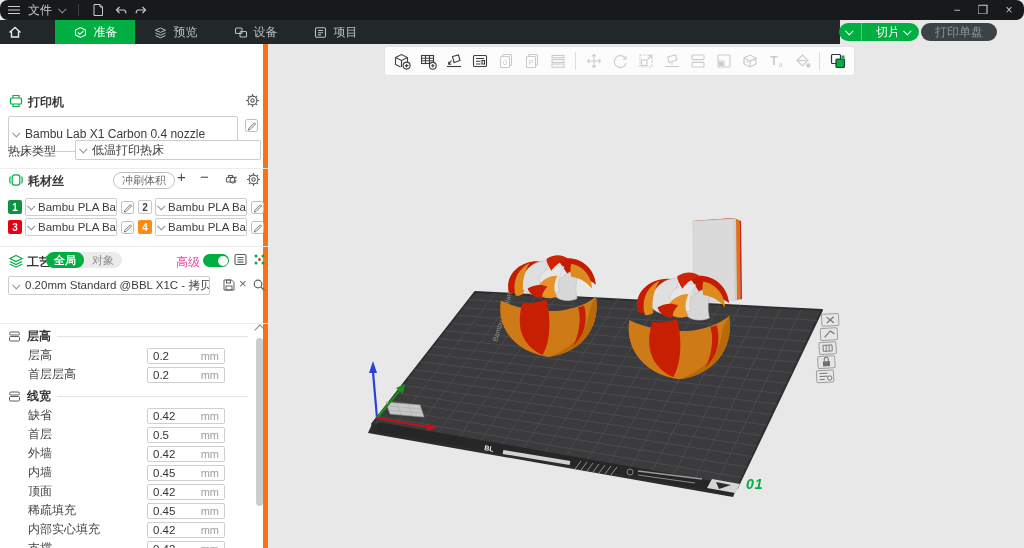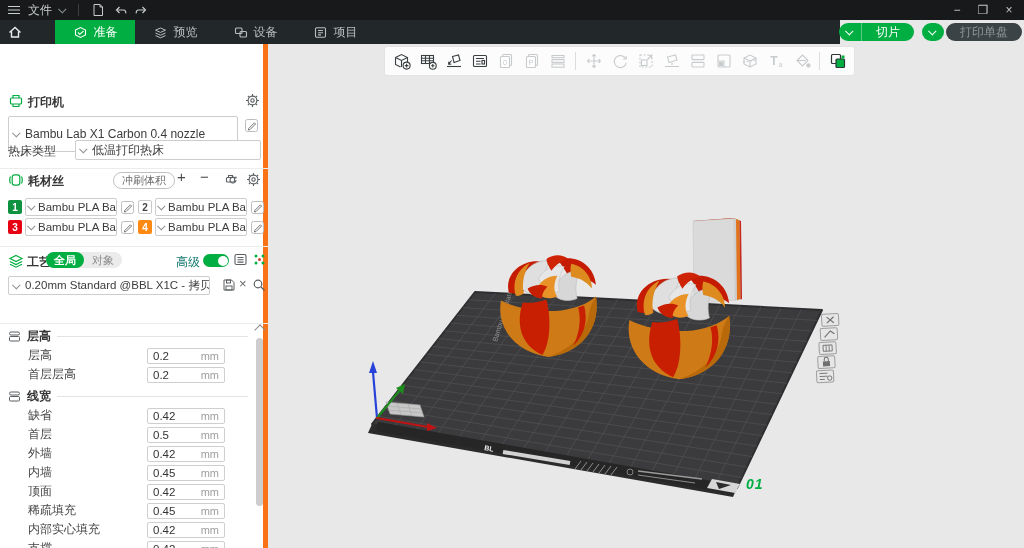--- a/index.html
+++ b/index.html
@@ -2,39 +2,39 @@
 <html><head>
 <meta charset="utf-8">
 <style>
   html,body{margin:0;padding:0;background:#888;}
   #app{position:relative;width:1024px;height:548px;overflow:hidden;
        font-family:"Liberation Sans","DejaVu Sans",sans-serif;font-size:12px;
        background:#E8E8E8;-webkit-font-smoothing:antialiased;}
   .abs{position:absolute;}
   
   #titlebar{left:0;top:0;width:1024px;height:20px;background:#17191B;color:#C9CDCE;
-            display:flex;align-items:center;}
+            display:flex;align-items:center;border-radius:8px;}
   #titlebar .tb-left{display:flex;align-items:center;gap:8px;padding-left:8px;}
   .burger{width:12px;height:9px;display:inline-block;position:relative;}
   .burger:before{content:"";position:absolute;left:0;top:0;width:12px;height:1.5px;background:#C9CDCE;
                  box-shadow:0 3.5px 0 #C9CDCE,0 7px 0 #C9CDCE;}
   .chev{display:inline-block;width:5px;height:5px;border-left:1.2px solid #8C9294;border-bottom:1.2px solid #8C9294;
         transform:rotate(-45deg) translateY(-1px);}
   .tb-sep{width:1px;height:12px;background:#3A3F41;margin:0 4px;}
   #window-title{position:absolute;left:0;right:0;text-align:center;font-size:11px;color:#C2C6C7;pointer-events:none;}
   .winbtn{width:26px;height:20px;display:flex;align-items:center;justify-content:center;color:#C2C6C7;font-size:12px;}
   #win-controls{position:absolute;right:2px;top:0;display:flex;}
   
   #tabbar{left:0;top:20px;width:840px;height:24px;background:#22282A;display:flex;align-items:center;}
   .home-btn{width:30px;height:24px;display:flex;align-items:center;justify-content:center;}
   .rtab{height:24px;display:flex;align-items:center;justify-content:center;gap:6px;color:#B9BFC0;width:80px;}
   .rtab.active{background:#00AE42;color:#fff;}
   .rtab .ticon{display:flex;align-items:center;}
   #slice-group{position:absolute;right:110px;top:23px;display:flex;}
-  #print-group{position:absolute;right:2px;top:23px;display:flex;text-align:right;}
+  #print-group{position:absolute;right:27px;top:23px;display:flex;text-align:right;}
   .splitbtn-chev{width:22px;height:18px;background:#00AE42;border-radius:9px 0 0 9px;display:flex;align-items:center;justify-content:center;border-right:1px solid rgba(255,255,255,.35);}
   .splitbtn-chev .chev{border-color:#fff;}
   .splitbtn-main{height:18px;padding:0 14px;border-radius:0 9px 9px 0;display:flex;align-items:center;color:#fff;background:#00AE42;font-size:12px;}
   #print-group .splitbtn-chev{border-radius:9px;border-right:none;margin-right:2px;}
   #print-group .splitbtn-main{background:#3C4346;color:#8D9598;border-radius:9px;}
   
   #sidepanel{left:0;top:44px;width:268px;height:504px;background:#FFFFFF;border-right:5px solid #f97316;box-sizing:border-box;}
   .sec-title{font-weight:bold;color:#363636;font-size:12px;}
   .combo{border:1px solid #CDCDCD;border-radius:2px;background:#fff;display:flex;align-items:center;
          padding:0 5px;gap:5px;color:#3C3C3C;font-size:12px;box-sizing:border-box;white-space:nowrap;overflow:hidden;}
@@ -296,21 +296,21 @@
             <path d="M2 8.5 L8 11.5 L14 8.5"></path>
             <path d="M2 11.2 L8 14.2 L14 11.2"></path>
           </g>
         </svg>
       </span>
   <span class="abs sec-title" style="left:27px;top:210px">工艺</span>
   <div class="abs scope" style="left:46px;top:208px">
     <span class="on">全局</span>
     <span class="off">对象</span>
       </div>
-  <span class="abs" style="left:176px;top:210px;color:#0f766e">高级</span>
+  <span class="abs" style="left:176px;top:210px;color:#ec4899">高级</span>
   <div class="abs toggle" style="left:203px;top:210px"></div>
   <span class="abs ic" style="left:233px;top:208px">
         <svg width="15" height="15" viewBox="0 0 15 15" fill="none">
           <g stroke="#5A5F61" stroke-width="1.1">
             <rect x="2" y="2.5" width="11" height="10" rx="1.5"></rect>
             <path d="M4.5 5.5 h6 M4.5 7.8 h6 M4.5 10.1 h6"></path>
           </g>
         </svg>
       </span>
   <span class="abs ic" style="left:252px;top:208px">

